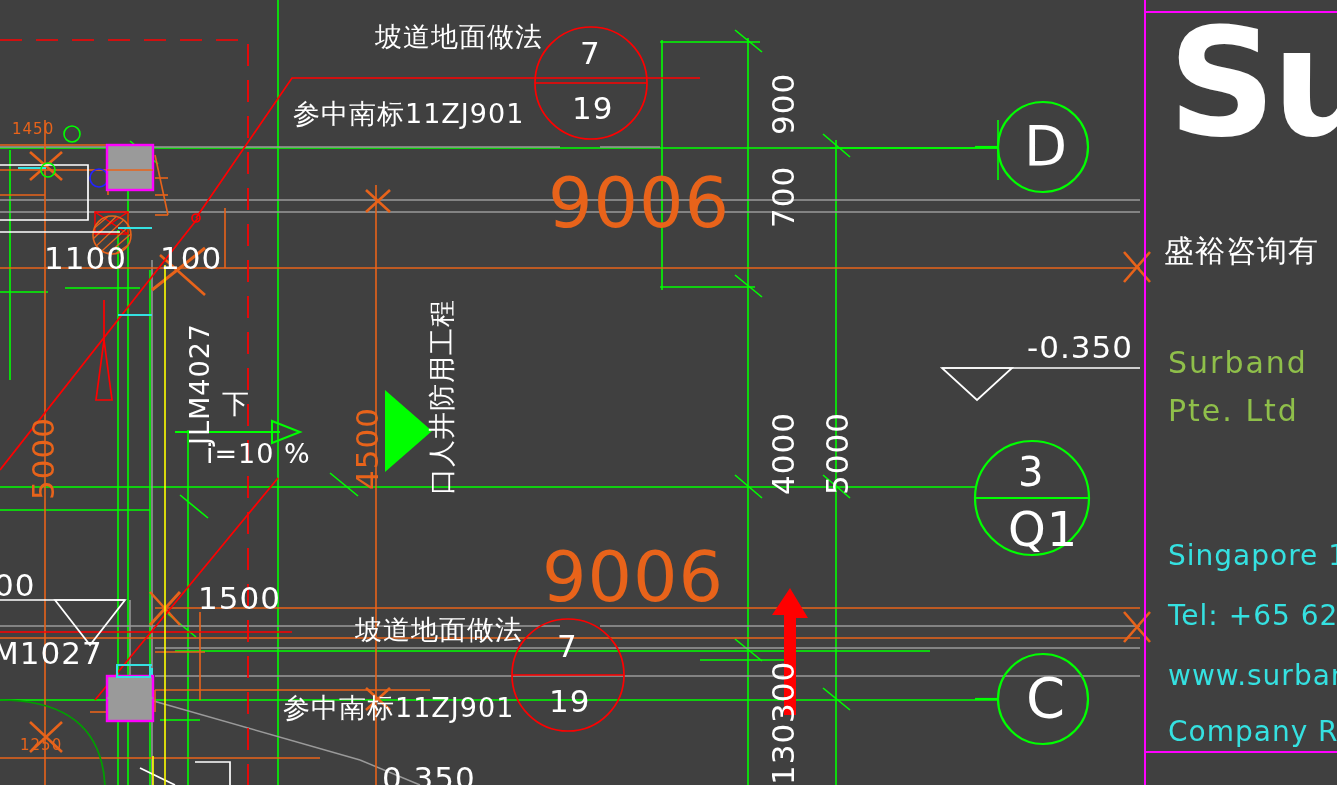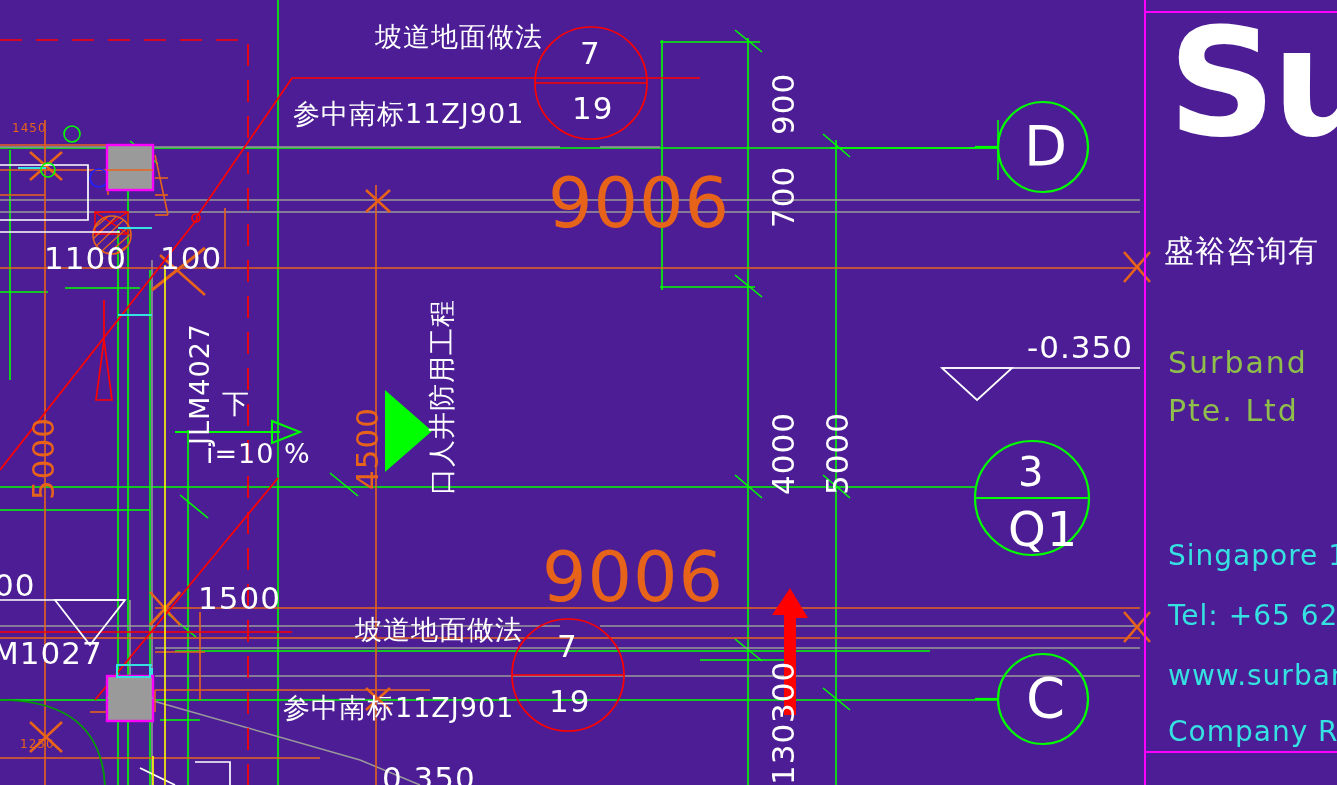--- a/index.html
+++ b/index.html
@@ -1,28 +1,28 @@
 <!DOCTYPE html>
 <html><head>
 <meta charset="utf-8">
 <style>
   html,body{margin:0;padding:0;background:#000;}
-  #stage{position:relative;width:1337px;height:785px;background:#4c1d95;overflow:hidden;
+  #stage{position:relative;width:1337px;height:785px;background:#404040;overflow:hidden;
          font-family:"DejaVu Sans",sans-serif;}
   #stage svg{position:absolute;left:0;top:0;}
   .lbl{position:absolute;white-space:nowrap;font-family:"DejaVu Sans",sans-serif;
        letter-spacing:1px;line-height:1;}
   .white{color:#ffffff;}
   .orange{color:#e8631a;}
   .cyan{color:#35e1e1;}
   .olive{color:#8fbf4a;}
   .rot90{transform-origin:0 0;transform:rotate(-90deg);}
   .big{font-size:31px;}
   .med{font-size:27px;}
-  .xs{font-size:12px;}
+  .xs{font-size:15px;}
   .logo{font-family:"DejaVu Sans",sans-serif;font-weight:bold;font-size:150px;
         color:#ffffff;letter-spacing:-4px;}
 </style>
 </head>
 <body>
 
 <div id="stage">
 
   <svg width="1337" height="785">
 

